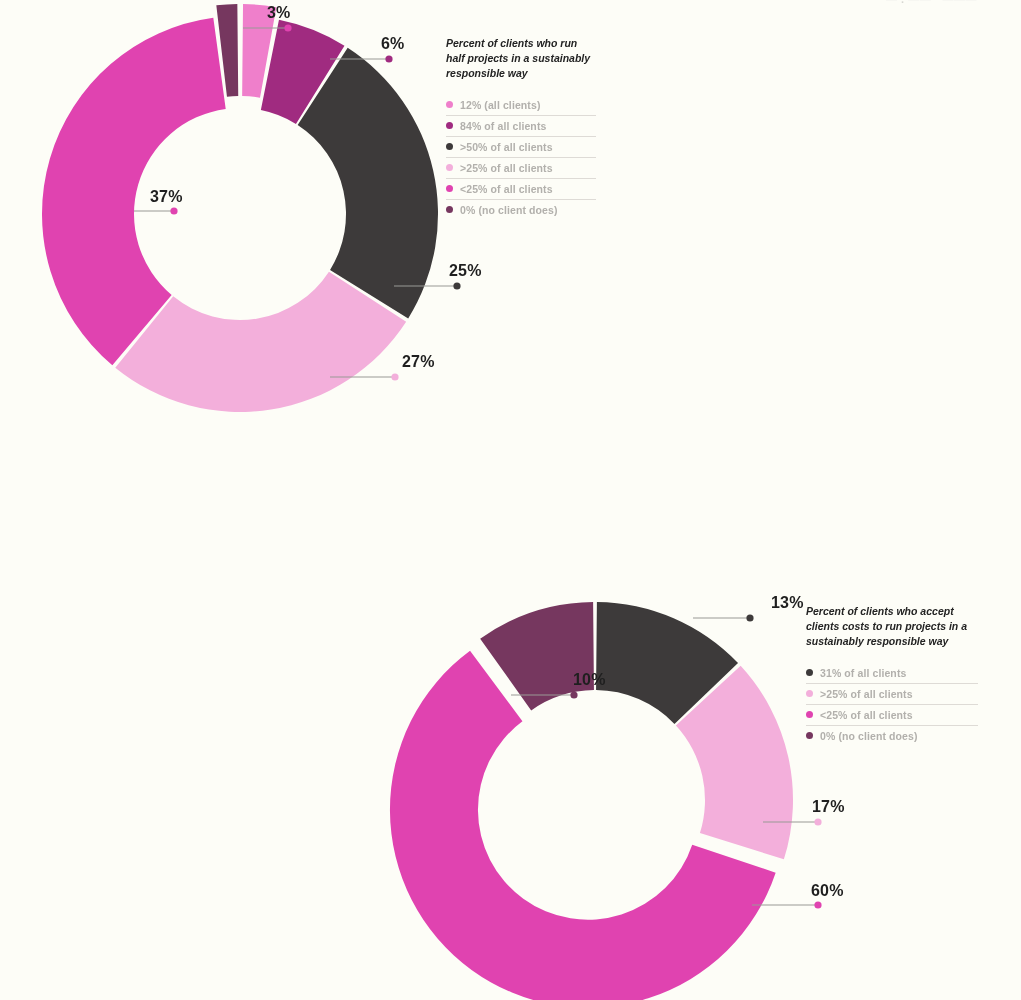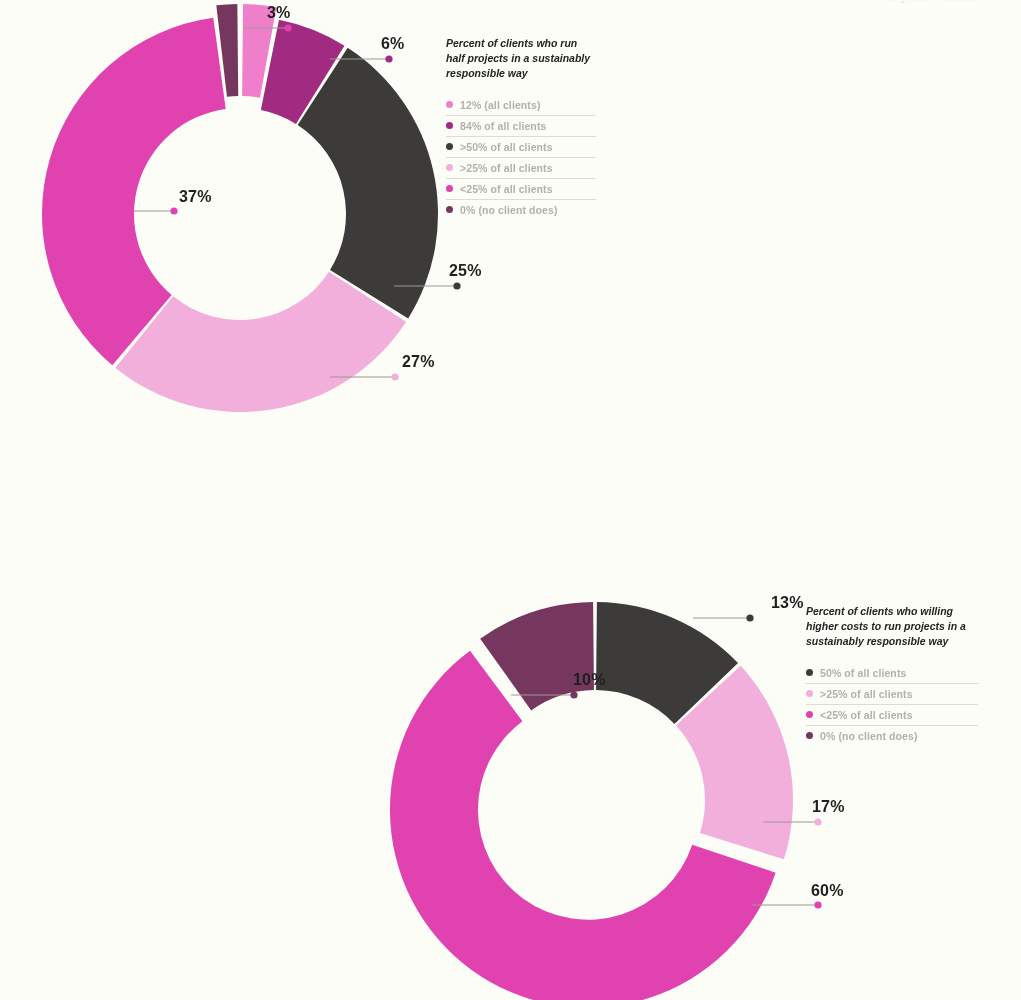--- a/index.html
+++ b/index.html
@@ -164,21 +164,21 @@
       <line x1="752" y1="905" x2="818" y2="905" stroke="#9a9a96" stroke-width="1.1"></line>
       <circle cx="818" cy="905" r="3.6" fill="#E043B0"></circle>
       <line x1="511" y1="695" x2="574" y2="695" stroke="#9a9a96" stroke-width="1.1"></line>
       <circle cx="574" cy="695" r="3.6" fill="#76375F"></circle>
     </svg>
   <div id="callouts">
       <div class="callout" style="left: 267px; top: 4px;">3%</div>
       <div class="callout" style="left: 381px; top: 35px;">6%</div>
       <div class="callout" style="left: 449px; top: 262px;">25%</div>
       <div class="callout" style="left: 402px; top: 353px;">27%</div>
-      <div class="callout" style="left: 179px; top: 188px;">37%</div>
+      <div class="callout" style="left: 150px; top: 188px;">37%</div>
       <div class="callout" style="left: 771px; top: 594px;">13%</div>
       <div class="callout" style="left: 812px; top: 798px;">17%</div>
       <div class="callout" style="left: 811px; top: 882px;">60%</div>
       <div class="callout" style="left: 573px; top: 671px;">10%</div>
     </div>
 
   <div class="legend" id="legend-1">
     <div class="legend-title">Percent of clients who run half projects in a sustainably responsible way</div>
     <ul class="legend-list" id="legend-1-list">
         <li class="legend-row">
@@ -202,25 +202,25 @@
           <span class="legend-label">&lt;25% of all clients</span>
         </li>
         <li class="legend-row">
           <span class="legend-dot" style="background: rgb(118, 55, 95);"></span>
           <span class="legend-label">0% (no client does)</span>
         </li>
       </ul>
   </div>
 
   <div class="legend" id="legend-2">
-    <div class="legend-title">Percent of clients who willing higher costs to run projects in a sustainably responsible way</div>
+    <div class="legend-title">Percent of clients who accept clients costs to run projects in a sustainably responsible way</div>
     <ul class="legend-list" id="legend-2-list">
         <li class="legend-row">
           <span class="legend-dot" style="background: rgb(61, 58, 58);"></span>
-          <span class="legend-label">50% of all clients</span>
+          <span class="legend-label">31% of all clients</span>
         </li>
         <li class="legend-row">
           <span class="legend-dot" style="background: rgb(243, 175, 219);"></span>
           <span class="legend-label">&gt;25% of all clients</span>
         </li>
         <li class="legend-row">
           <span class="legend-dot" style="background: rgb(224, 67, 176);"></span>
           <span class="legend-label">&lt;25% of all clients</span>
         </li>
         <li class="legend-row">

